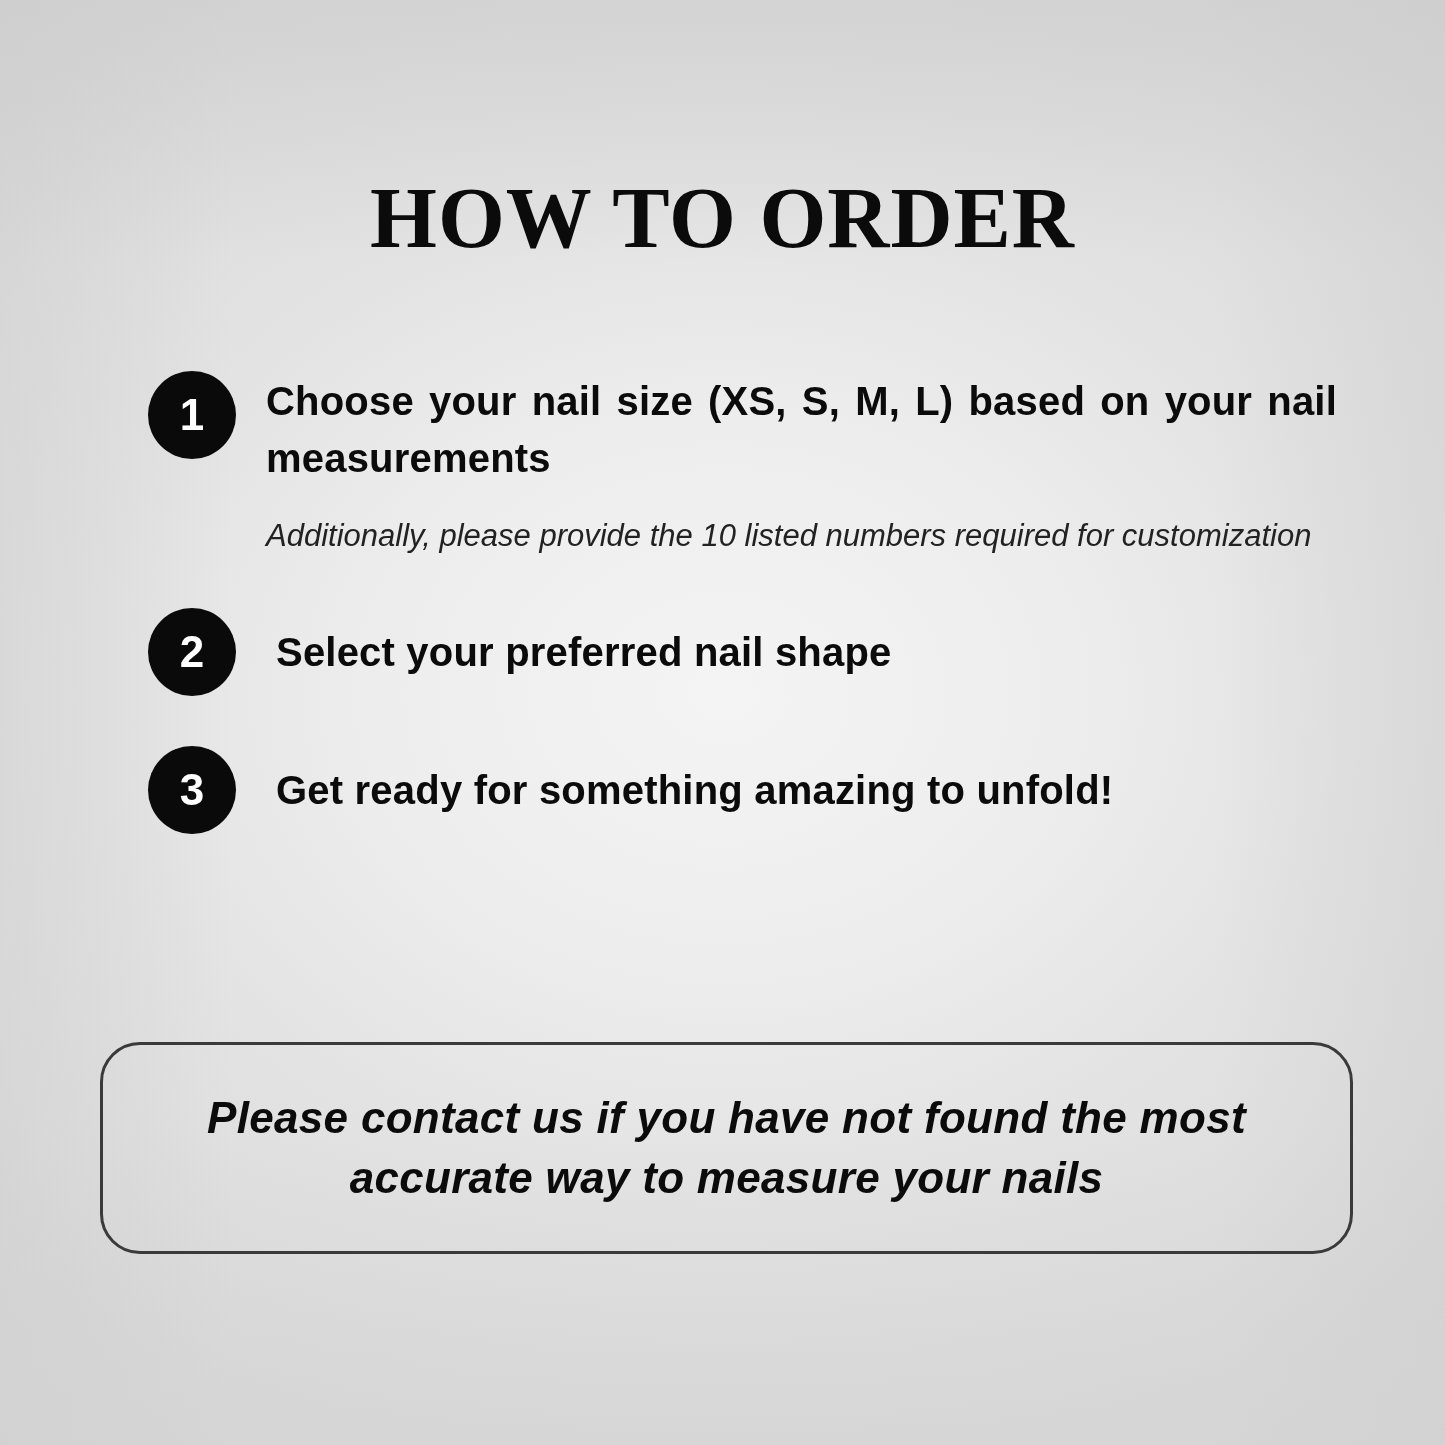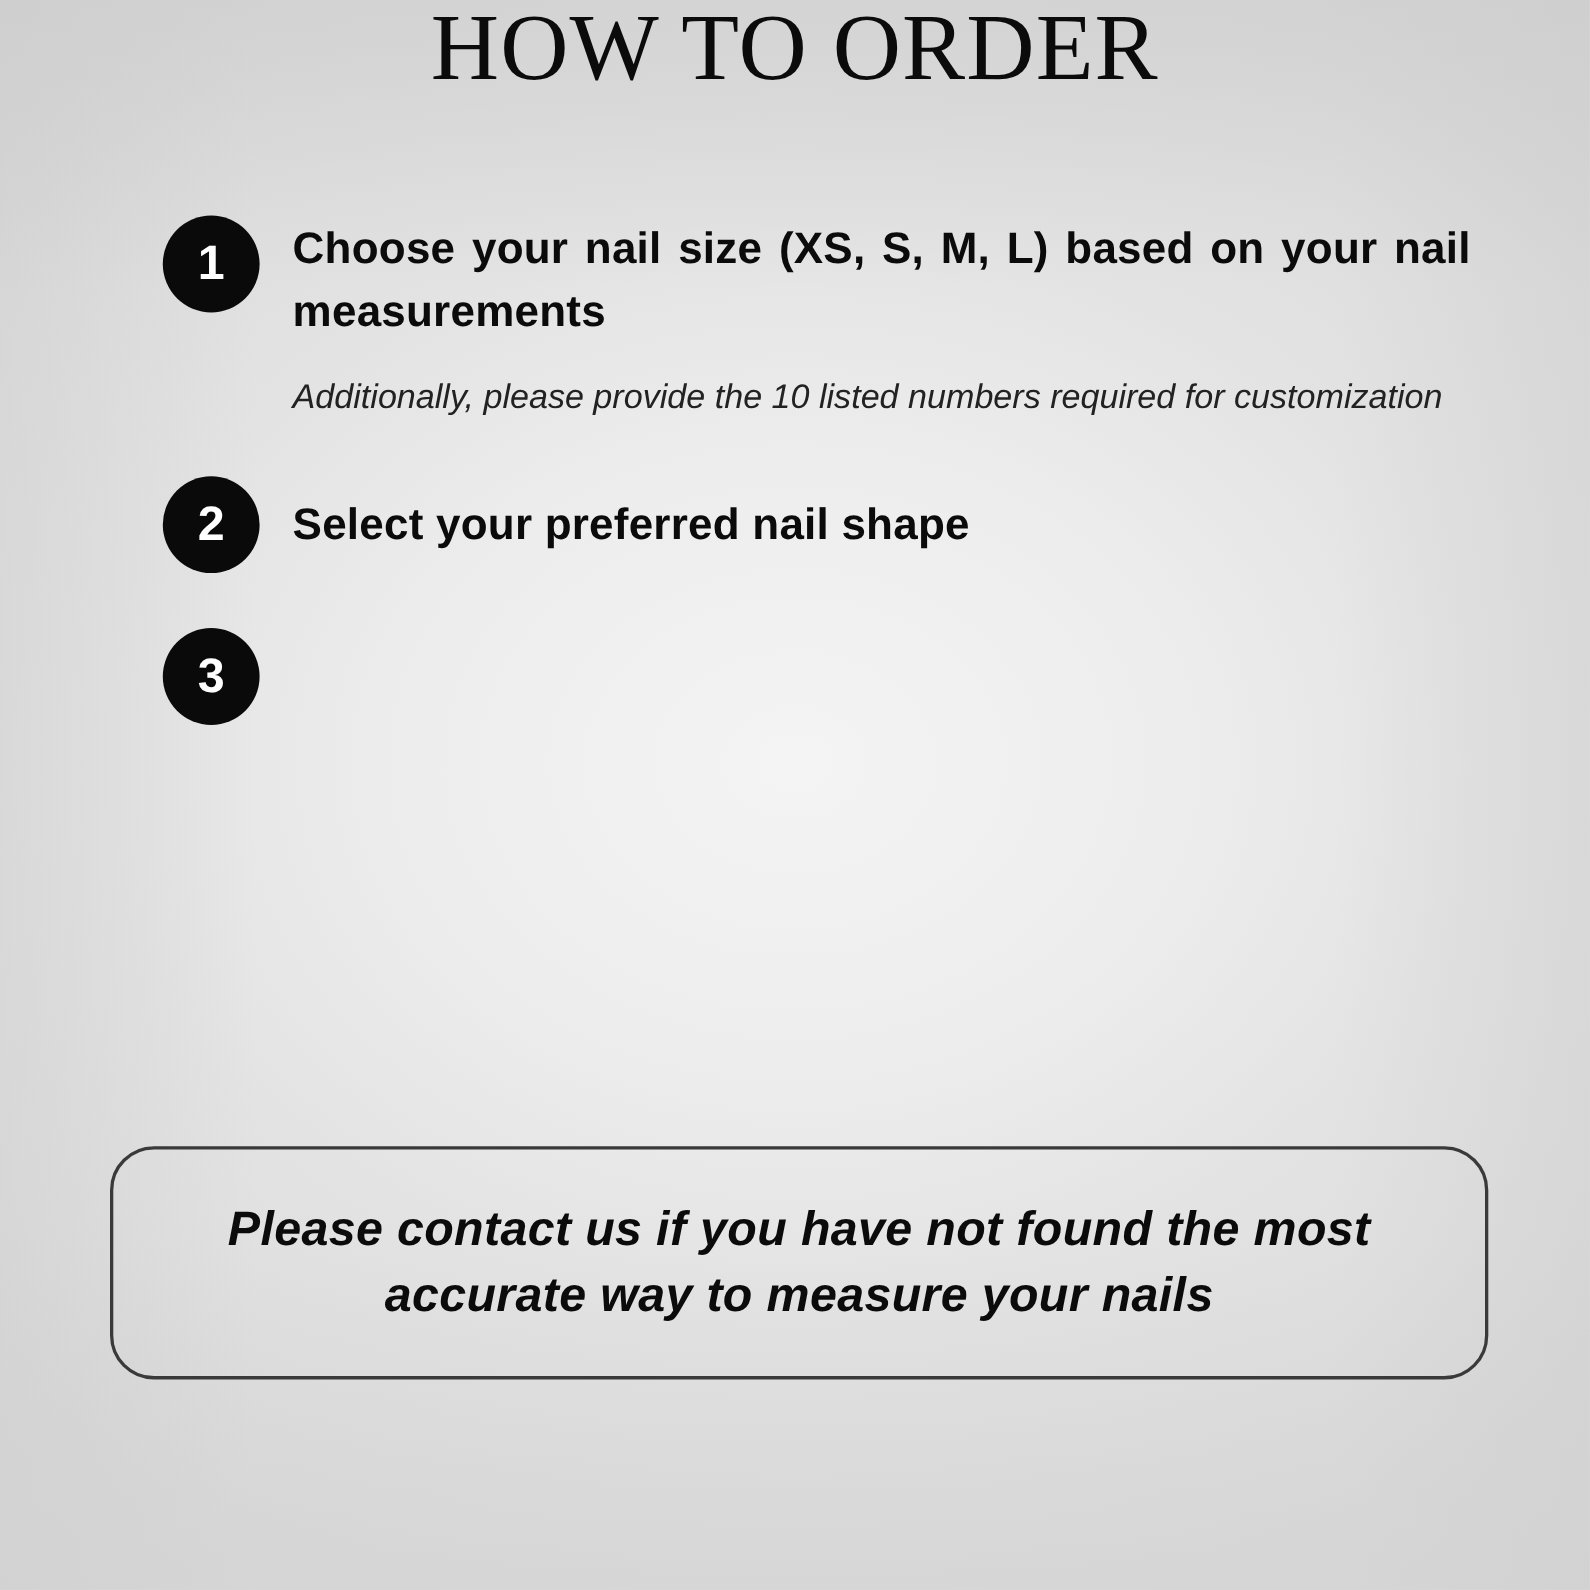--- a/index.html
+++ b/index.html
@@ -29,25 +29,26 @@
     background:
       linear-gradient(to bottom, rgba(200,200,200,0.45) 0%, rgba(255,255,255,0) 18%, rgba(255,255,255,0) 78%, rgba(205,205,205,0.35) 100%),
       linear-gradient(to right, rgba(205,205,205,0.40) 0%, rgba(255,255,255,0) 16%, rgba(255,255,255,0) 84%, rgba(205,205,205,0.40) 100%);
   }
   .content {
     position: relative;
     z-index: 2;
   }
   .title {
     font-family: "Liberation Serif", serif;
-    font-weight: normal;
+    font-weight: bold;
     font-size: 86px;
     letter-spacing: 1px;
     text-align: center;
     color: #0b0b0b;
+    padding-top: 175px;
     line-height: 1;
   }
   .steps {
     margin-top: 108px;
     padding: 0 108px 0 148px;
   }
   .step {
     display: flex;
     align-items: flex-start;
     gap: 30px;
@@ -90,20 +91,21 @@
     color: #222222;
     line-height: 1.48;
     text-align: justify;
     text-align-last: left;
   }
   .step-2 { margin-top: 82px; }
   .step-3 { margin-top: 72px; }
   .step-2 .step-text,
   .step-3 .step-text {
     padding-top: 14px;
+    margin-left: 10px;
   }
   .notice {
     position: absolute;
     left: 100px;
     right: 92px;
     top: 1042px;
     height: 212px;
     border: 3px solid #3a3a3a;
     border-radius: 40px;
     display: flex;
@@ -142,20 +144,23 @@
 
       <div class="step step-2">
         <div class="badge">2</div>
         <div class="step-body">
           <div class="step-text">Select your preferred nail shape</div>
         </div>
       </div>
 
       <div class="step step-3">
         <div class="badge">3</div>
+        <div class="step-body">
+          <div class="step-text">Get ready for something amazing to unfold!</div>
+        </div>
       </div>
 
     </div>
 
     <div class="notice">
       <div class="notice-text">Please contact us if you have not found the most accurate way to measure your nails</div>
     </div>
 
   </div>
 </div>

